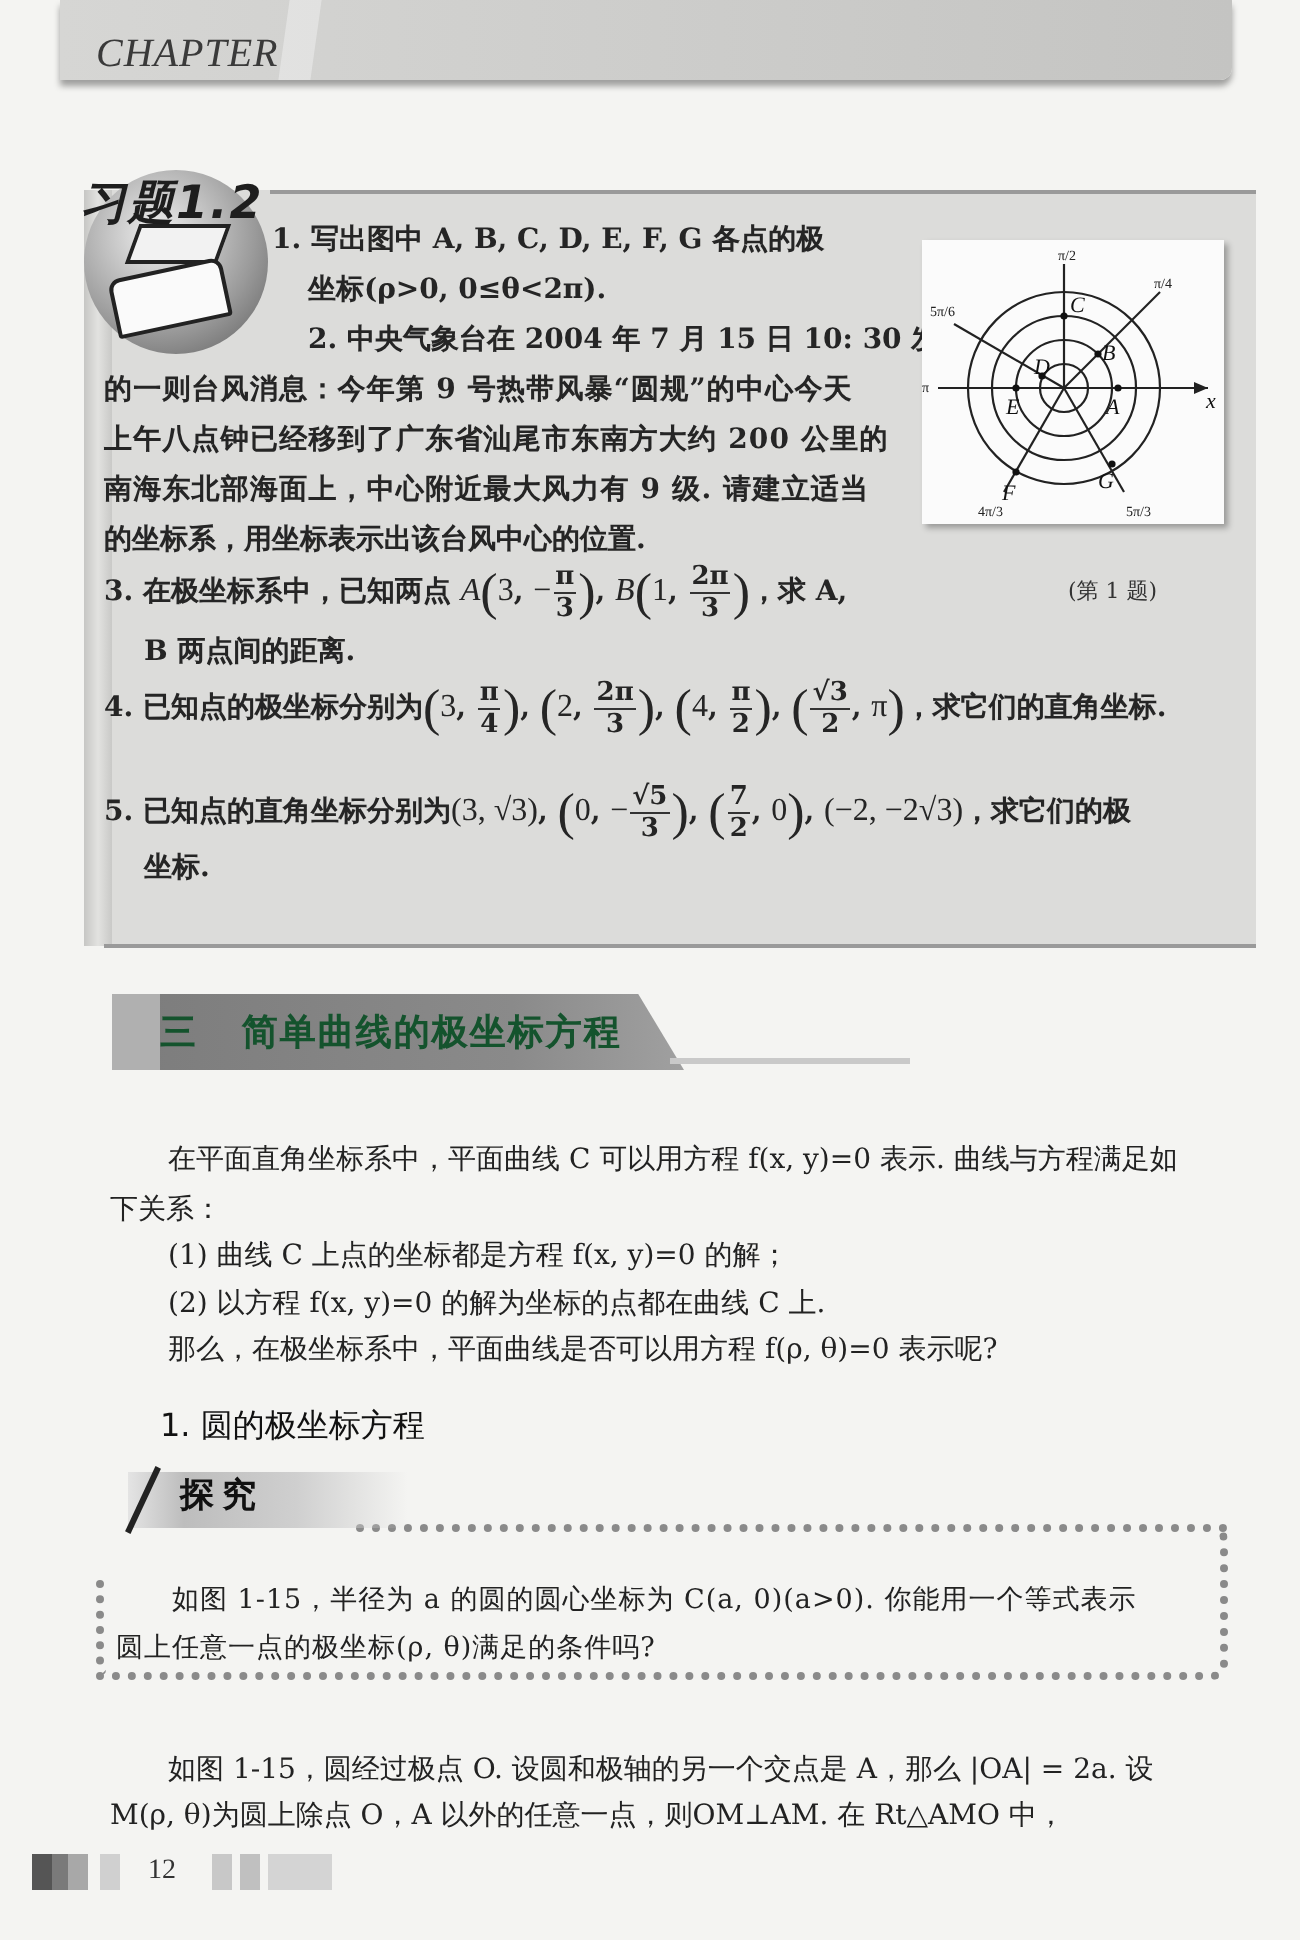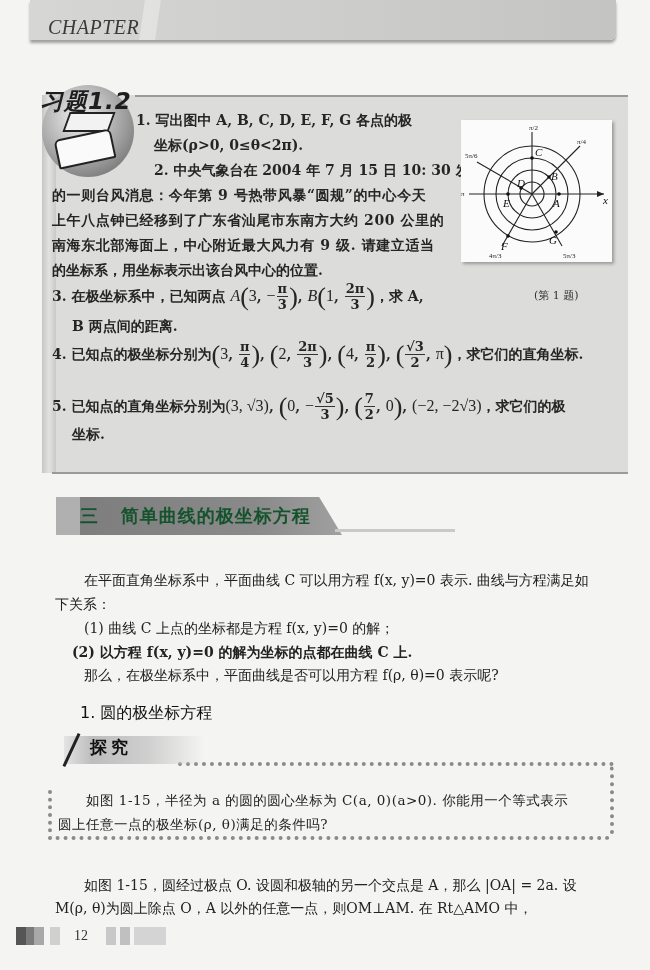--- a/index.html
+++ b/index.html
@@ -209,23 +209,23 @@
   </svg>
 </div>
 <div class="abs fig-caption">(第 1 题)</div>
 
 <div class="abs banner"></div>
 <div class="abs banner-left"></div>
 <div class="abs banner-tail"></div>
 <div class="abs banner-title"><span>三</span>   <span>简单曲线的极坐标方程</span></div>
 
 <div class="abs body-text" style="left:84px;top:570px;">在平面直角坐标系中，平面曲线 C 可以用方程 f(x, y)=0 表示. 曲线与方程满足如</div>
-<div class="abs body-text" style="left:55px;top:595px;font-family:Liberation Serif, serif;">下关系：</div>
+<div class="abs body-text" style="left:55px;top:595px;">下关系：</div>
 <div class="abs body-text" style="left:84px;top:618px;">(1) 曲线 C 上点的坐标都是方程 f(x, y)=0 的解；</div>
-<div class="abs body-text" style="left:72px;top:642px;font-weight:bold;">(2) 以方程 f(x, y)=0 的解为坐标的点都在曲线 C 上.</div>
+<div class="abs body-text" style="left:84px;top:642px;">(2) 以方程 f(x, y)=0 的解为坐标的点都在曲线 C 上.</div>
 <div class="abs body-text" style="left:84px;top:665px;">那么，在极坐标系中，平面曲线是否可以用方程 f(ρ, θ)=0 表示呢?</div>
 
 <div class="abs subhead">1. 圆的极坐标方程</div>
 
 <div class="abs inq-box"></div>
 <div class="abs inq-top"></div>
 <div class="abs inq-left"></div>
 <div class="abs inq-tag"></div>
 <div class="abs inq-stroke"></div>
 <div class="abs inq-tag-title">探究</div>

